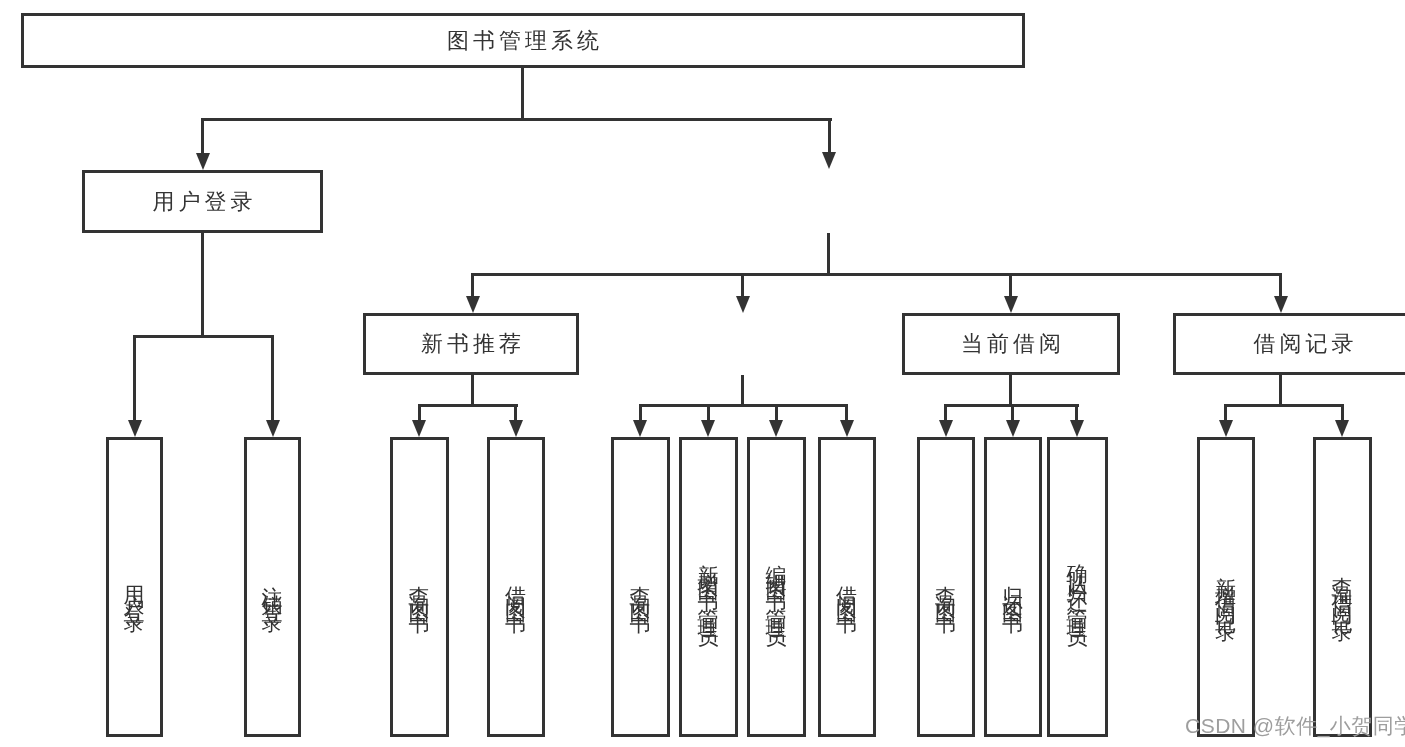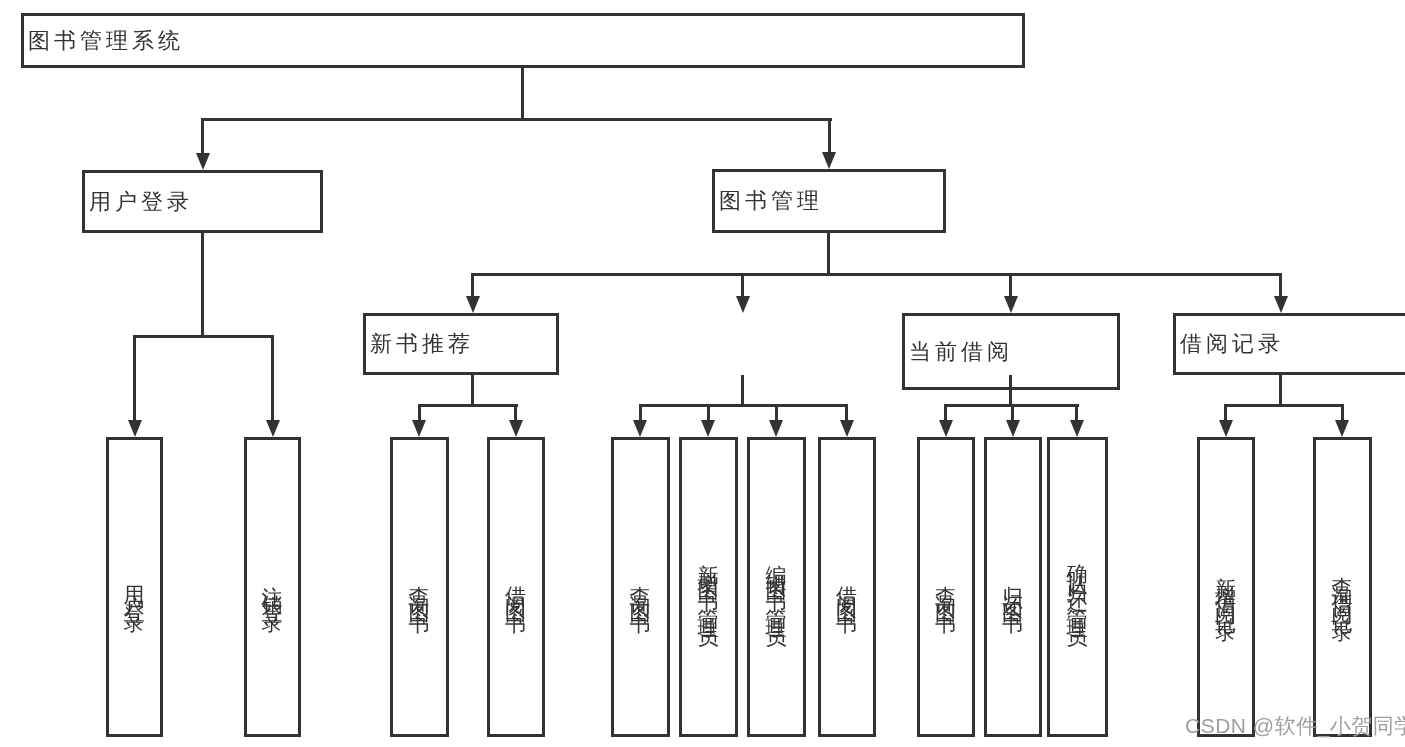--- a/index.html
+++ b/index.html
@@ -17,20 +17,21 @@
   .box {
     position: absolute;
     box-sizing: border-box;
     border: 3px solid var(--color-line, #333333);
     background: #ffffff;
     color: var(--color-text, #333333);
   }
   .hbox {
     display: flex;
     align-items: center;
+    justify-content: center;
     font-family: Liberation Mono, monospace;
   }
   .hbox .hlabel {
     font-size: 22px;
     letter-spacing: 4px;
     text-indent: 4px;
     white-space: nowrap;
     color: var(--color-text, #333333);
   }
   .leaf {
@@ -87,47 +88,44 @@
 
   <div class="vline" style="left:521px;top:68px;height:50px;"></div>
   <div class="hline" style="left:201px;top:118px;width:631px;"></div>
   <div class="vline" style="left:201px;top:118px;height:36px;"></div>
   <div class="arrow" style="left:196px;top:153px;"></div>
   <div class="vline" style="left:828px;top:118px;height:36px;"></div>
   <div class="arrow" style="left:822px;top:152px;"></div>
 
   <div class="box hbox" style="left:82px;top:170px;width:241px;height:63px;">
     <span class="hlabel">用户登录</span>
-  </div>
-  <div class="box hbox" style="left:712px;top:169px;width:234px;height:64px;">
-    <span class="hlabel">图书管理</span>
   </div>
 
   <div class="vline" style="left:201px;top:233px;height:102px;"></div>
   <div class="hline" style="left:133px;top:335px;width:141px;"></div>
   <div class="vline" style="left:133px;top:335px;height:86px;"></div>
   <div class="arrow" style="left:128px;top:420px;"></div>
   <div class="vline" style="left:271px;top:335px;height:86px;"></div>
   <div class="arrow" style="left:266px;top:420px;"></div>
 
   <div class="vline" style="left:827px;top:233px;height:40px;"></div>
   <div class="hline" style="left:471px;top:273px;width:811px;"></div>
   <div class="vline" style="left:471px;top:273px;height:24px;"></div>
   <div class="arrow" style="left:466px;top:296px;"></div>
   <div class="vline" style="left:741px;top:273px;height:24px;"></div>
   <div class="arrow" style="left:736px;top:296px;"></div>
   <div class="vline" style="left:1009px;top:273px;height:24px;"></div>
   <div class="arrow" style="left:1004px;top:296px;"></div>
   <div class="vline" style="left:1279px;top:273px;height:24px;"></div>
   <div class="arrow" style="left:1274px;top:296px;"></div>
 
-  <div class="box hbox" style="left:363px;top:313px;width:196px;height:62px;">
+  <div class="box hbox" style="left:363px;top:313px;width:216px;height:62px;">
     <span class="hlabel">新书推荐</span>
   </div>
-  <div class="box hbox" style="left:902px;top:313px;width:218px;height:77px;">
+  <div class="box hbox" style="left:902px;top:313px;width:218px;height:62px;">
     <span class="hlabel">当前借阅</span>
   </div>
   <div class="box hbox" style="left:1173px;top:313px;width:261px;height:62px;">
     <span class="hlabel">借阅记录</span>
   </div>
 
   <div class="vline" style="left:471px;top:375px;height:31px;"></div>
   <div class="hline" style="left:418px;top:404px;width:100px;"></div>
   <div class="vline" style="left:418px;top:404px;height:17px;"></div>
   <div class="arrow" style="left:412px;top:420px;"></div>

